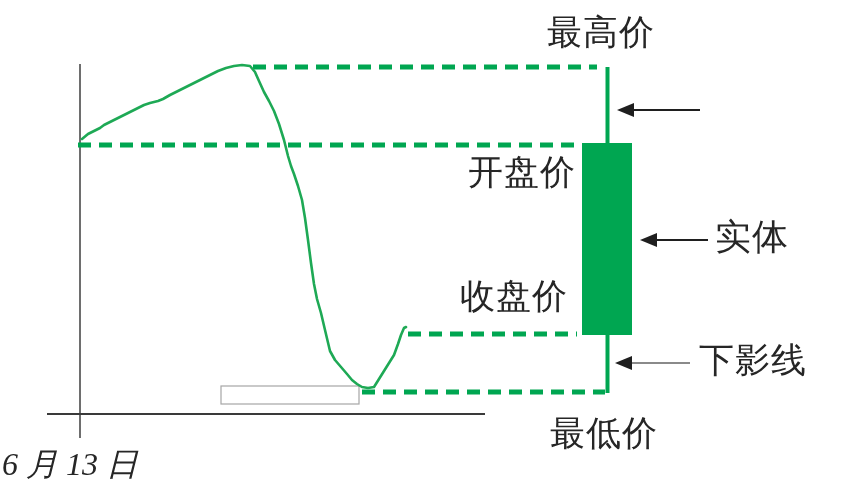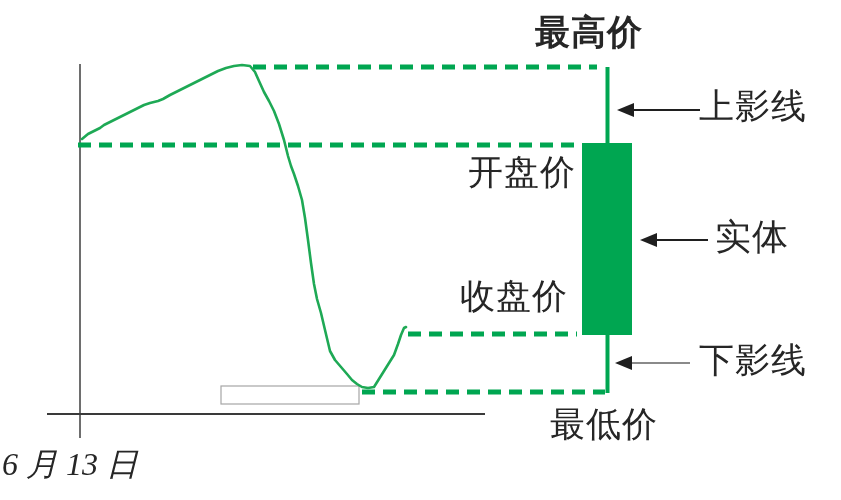--- a/index.html
+++ b/index.html
@@ -15,27 +15,27 @@
 
   .label {
     position: absolute;
     color: var(--text-color, #262626);
     font-size: 35px;
     line-height: 1.0;
     white-space: nowrap;
     letter-spacing: 1px;
   }
 
-  .lbl-highest      { left: 535px; top: 15px; font-weight: bold;  }
+  .lbl-highest      { left: 547px; top: 15px;  }
   .lbl-upper-shadow { left: 699px; top: 89px;  }
   .lbl-open         { left: 460px; top: 155px; margin-left: 8px; }
   .lbl-body         { left: 715px; top: 219px; font-size: 36px; }
   .lbl-close        { left: 460px; top: 279px; }
   .lbl-lower-shadow { left: 699px; top: 343px; }
-  .lbl-lowest       { left: 550px; top: 407px; }
+  .lbl-lowest       { left: 550px; top: 416px; }
   .lbl-date         { left: 2px;   top: 448px; font-size: 32px; letter-spacing: 0; font-style: italic; }
 
   .green-stroke  { stroke: var(--green-color, #00a651); fill: none; }
   .green-fill    { fill: var(--green-color, #00a651); }
   .dashed        { stroke-dasharray: 13 8; stroke-width: 5; }
   .curve         { stroke-width: 2.6; stroke: var(--curve-color, #1ea955); stroke-linejoin: round; stroke-linecap: round; fill: none; }
   .axis-y       { stroke: var(--axis-y-color, #6e6e6e); stroke-width: 2; }
   .axis-x       { stroke: var(--axis-x-color, #3a3a3a); stroke-width: 1.8; }
   .arrow-shaft  { stroke: var(--arrow-color, #2a2a2a); stroke-width: 1.8; }
   .arrow-shaft-gray { stroke: #8a8a8a; stroke-width: 1.8; }
@@ -80,20 +80,19 @@
       <line class="arrow-shaft" x1="655" y1="240" x2="708" y2="240"></line>
       <path class="arrow-head" d="M640,240 L657,233 L657,247 Z"></path>
     </g>
     <g>
       <line class="arrow-shaft-gray" x1="630" y1="363" x2="690" y2="363"></line>
       <path class="arrow-head" d="M615,363 L632,356 L632,370 Z"></path>
     </g>
   </svg>
 
   <div class="label lbl-highest">最高价</div>
-  <div class="label lbl-upper-shadow">上影线</div>
   <div class="label lbl-open">开盘价</div>
   <div class="label lbl-body">实体</div>
   <div class="label lbl-close">收盘价</div>
   <div class="label lbl-lower-shadow">下影线</div>
   <div class="label lbl-lowest">最低价</div>
   <div class="label lbl-date">6 月 13 日</div>
 </div>
 
 </body></html>

